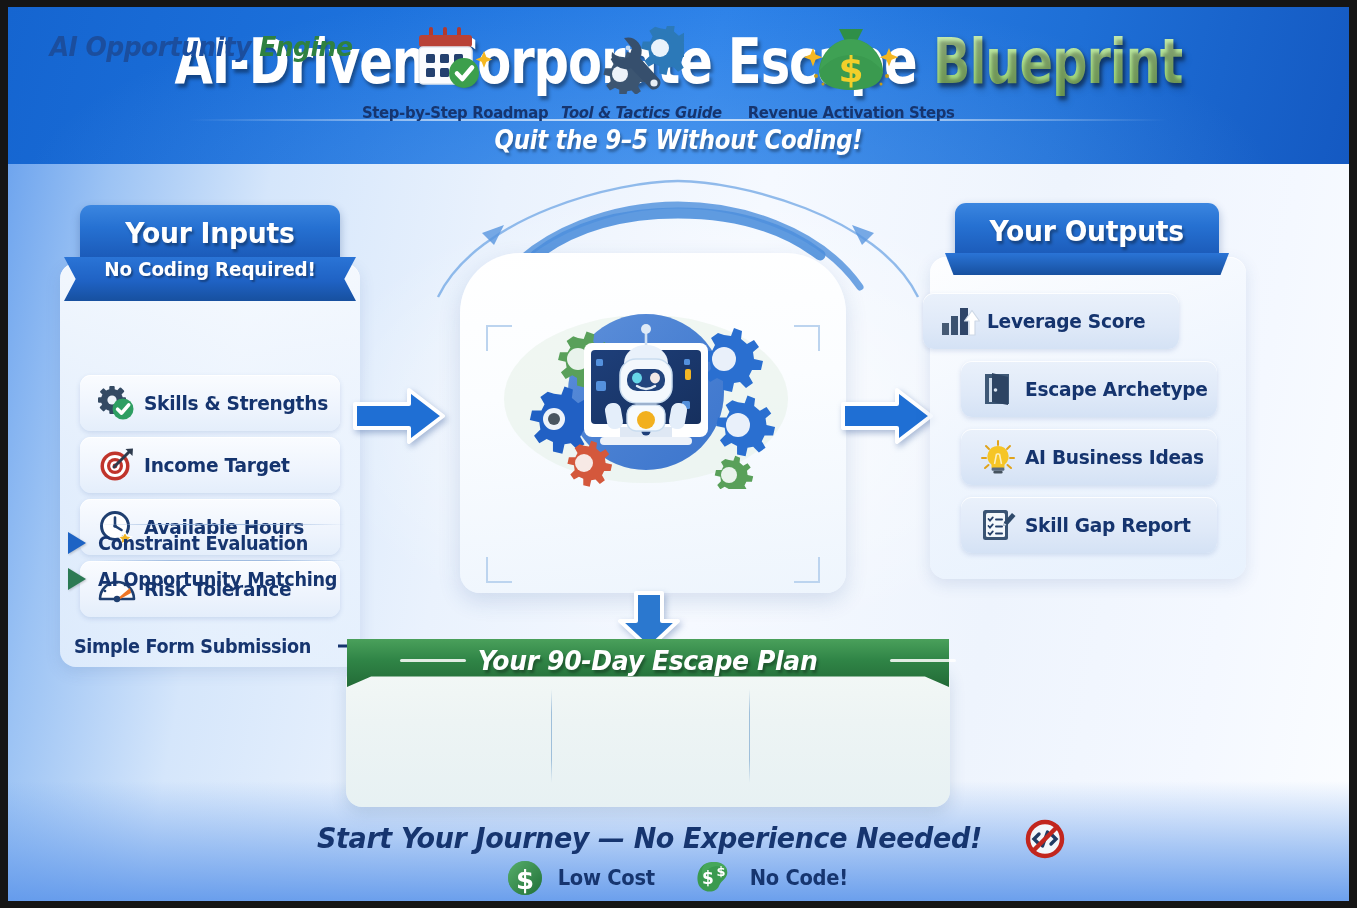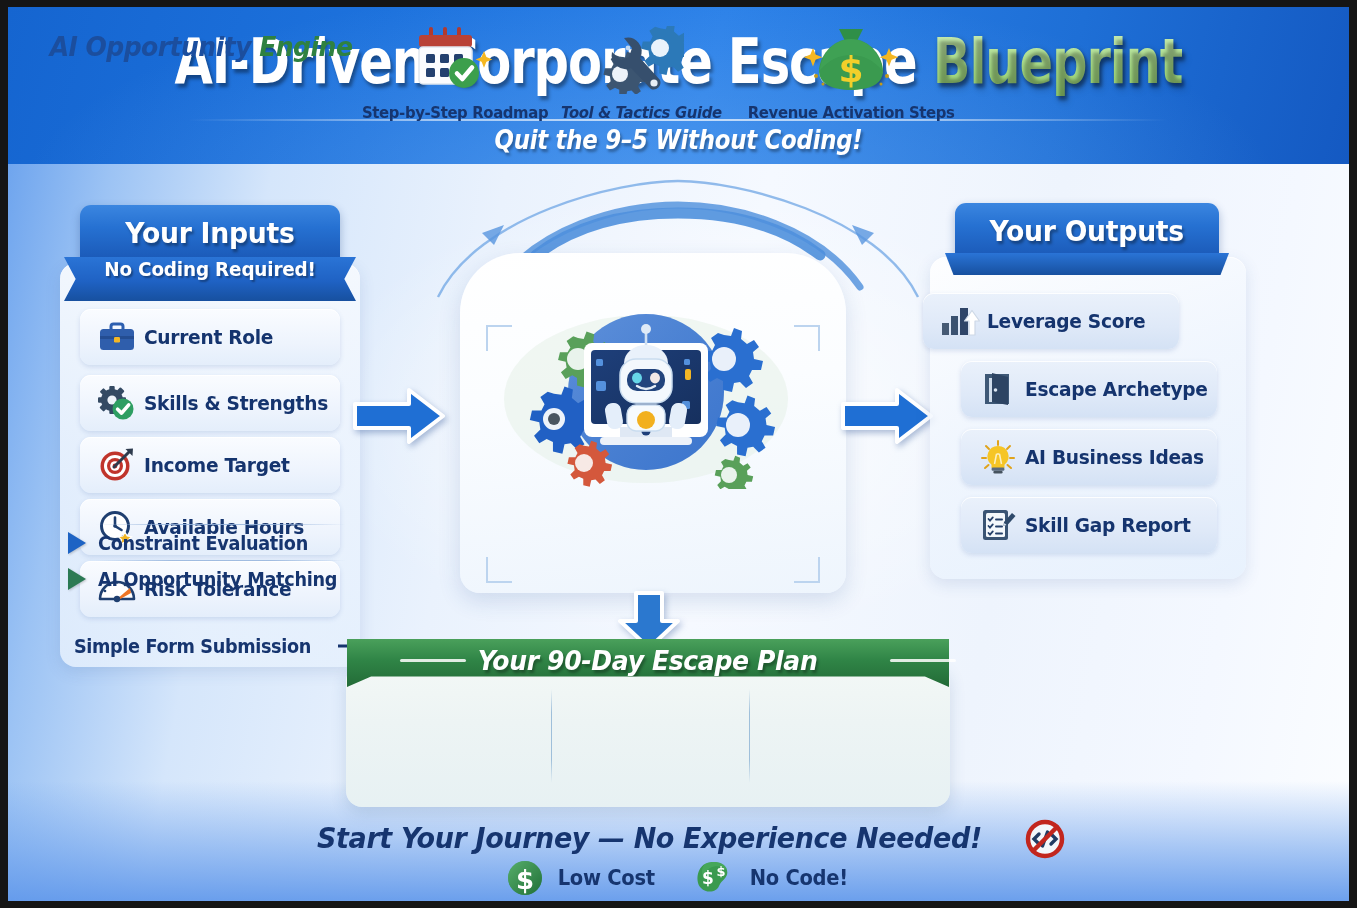--- a/index.html
+++ b/index.html
@@ -394,31 +394,20 @@
 
   <div class="panel" id="inputs-panel" style="left:52px;top:256px;width:300px;height:404px;"></div>
 
   <div class="tab" style="left:72px;top:198px;width:260px;">
     <span class="tab-text">Your Inputs</span>
   </div>
   <div class="ribbon" style="left:56px;top:250px;width:292px;">
     <span class="ribbon-text">No Coding Required!</span>
   </div>
 
-  <div class="row" style="left:72px;top:302px;width:260px;">
-    <div class="row-icon">
-      <svg width="38" height="32" viewBox="0 0 38 32">
-        <rect x="13" y="3" width="12" height="7" rx="2.5" fill="none" stroke="#2d5fb0" stroke-width="3"></rect>
-        <rect x="2" y="8" width="34" height="21" rx="3.5" fill="#2f5eac"></rect>
-        <rect x="2" y="15" width="34" height="3" fill="#244d92"></rect>
-        <rect x="16" y="16" width="6" height="5.5" rx="1.2" fill="#f2b625"></rect>
-      </svg>
-    </div>
-    <span class="row-label">Current Role</span>
-  </div>
 
   <div class="row" style="left:72px;top:368px;width:260px;">
     <div class="row-icon">
       <svg width="40" height="34" viewBox="0 0 40 34">
         <g fill="#344a63">
           <circle cx="15" cy="14" r="11"></circle>
           <g>
             <rect x="12.3" y="0" width="5.4" height="6" rx="1"></rect>
             <rect x="12.3" y="22" width="5.4" height="6" rx="1"></rect>
             <rect x="1" y="11.3" width="6" height="5.4" rx="1"></rect>

